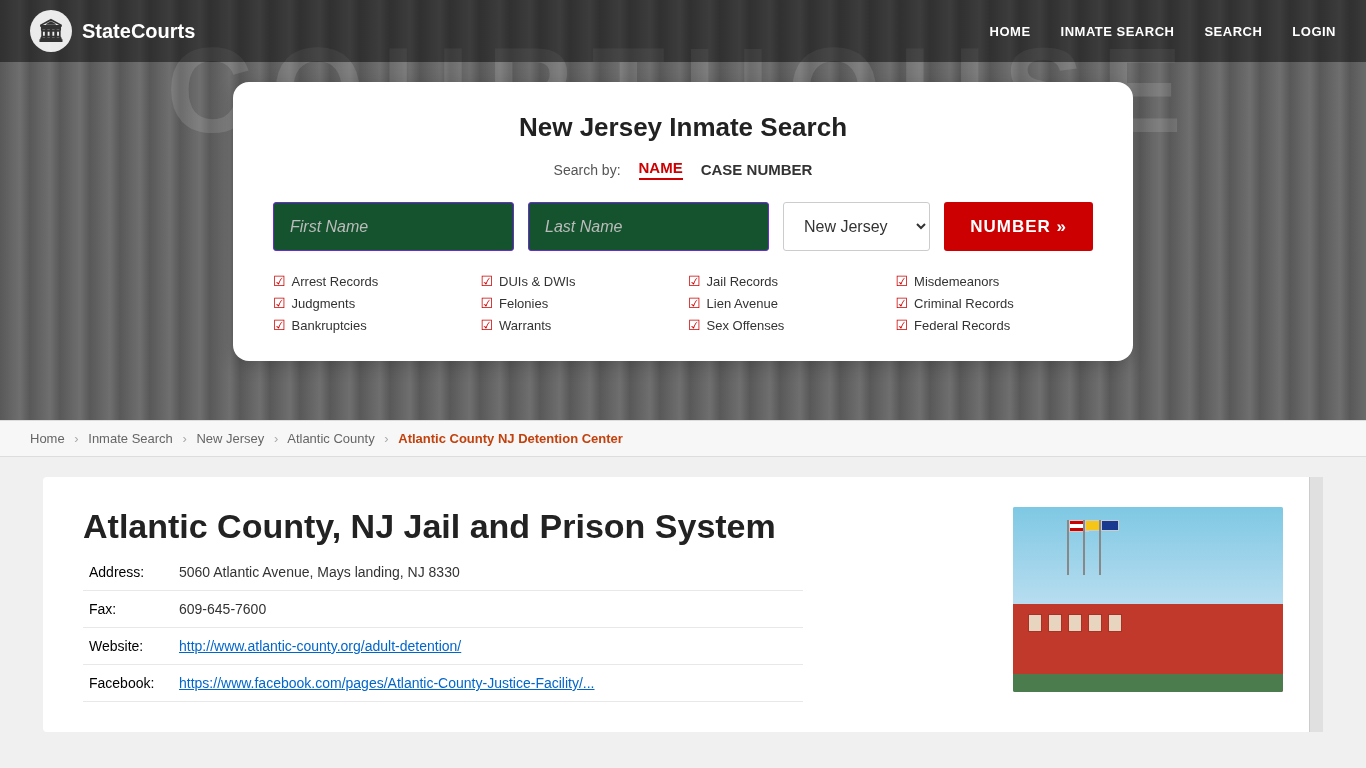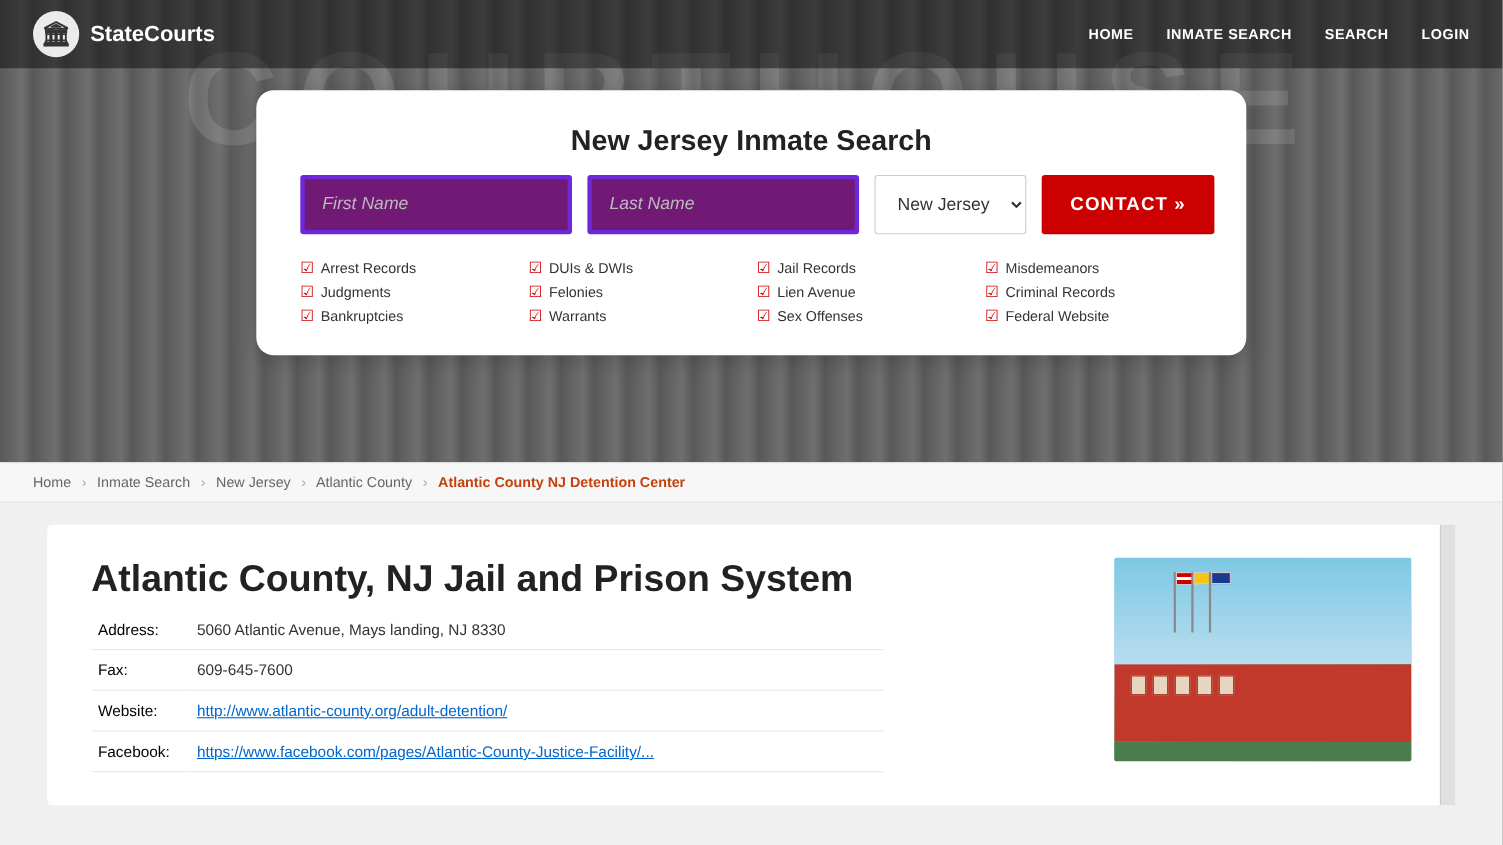--- a/index.html
+++ b/index.html
@@ -138,23 +138,23 @@
     .search-inputs {
       display: flex;
       gap: 14px;
       margin-bottom: 22px;
     }
 
     .input-first, .input-last {
       flex: 1;
       padding: 14px 16px;
       font-size: 16px;
-      border: 4px solid #6d28d9;
+      border: 1px solid #6d28d9;
       border-radius: 3px;
-      background: #701a75;
+      background: #14532d;
       color: #999;
       outline: none;
     }
 
     .input-first::placeholder, .input-last::placeholder {
       color: #bbb;
       font-style: italic;
     }
 
     .state-select {
@@ -397,31 +397,36 @@
       <li><a href="#">HOME</a></li>
       <li><a href="#">INMATE SEARCH</a></li>
       <li><a href="#">SEARCH</a></li>
       <li><a href="#">LOGIN</a></li>
     </ul>
   </nav>
 
   <div class="search-card">
     <h1 class="card-title">New Jersey Inmate Search</h1>
 
+    <div class="search-by-row">
+      <span class="search-by-label">Search by:</span>
+      <span class="tab-name">NAME</span>
+      <span class="tab-case">CASE NUMBER</span>
+    </div>
 
     <div class="search-inputs">
       <input class="input-first" type="text" placeholder="First Name" style="">
       <input class="input-last" type="text" placeholder="Last Name" style="">
       <select class="state-select">
         <option>New Jersey</option>
         <option>New York</option>
         <option>California</option>
         <option>Texas</option>
       </select>
-      <button class="search-btn">CONTACT »</button>
+      <button class="search-btn">NUMBER »</button>
     </div>
 
     <div class="checkbox-grid">
       <div class="checkbox-item">
         <span class="checkbox-icon">☑</span>
         <span>Arrest Records</span>
       </div>
       <div class="checkbox-item">
         <span class="checkbox-icon">☑</span>
         <span>DUIs &amp; DWIs</span>
@@ -457,21 +462,21 @@
       <div class="checkbox-item">
         <span class="checkbox-icon">☑</span>
         <span>Warrants</span>
       </div>
       <div class="checkbox-item">
         <span class="checkbox-icon">☑</span>
         <span>Sex Offenses</span>
       </div>
       <div class="checkbox-item">
         <span class="checkbox-icon">☑</span>
-        <span>Federal Website</span>
+        <span>Federal Records</span>
       </div>
     </div>
   </div>
 </div>
 
 <div class="breadcrumb-bar">
   <a href="#">Home</a>
   <span class="sep">›</span>
   <a href="#">Inmate Search</a>
   <span class="sep">›</span>

